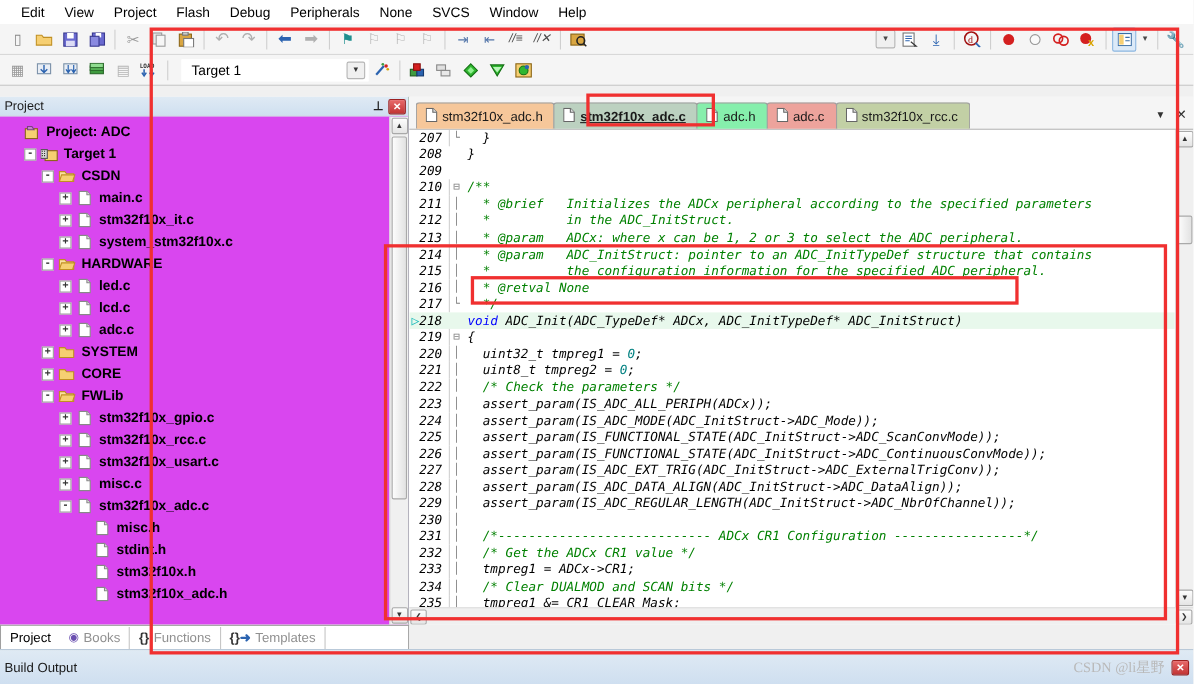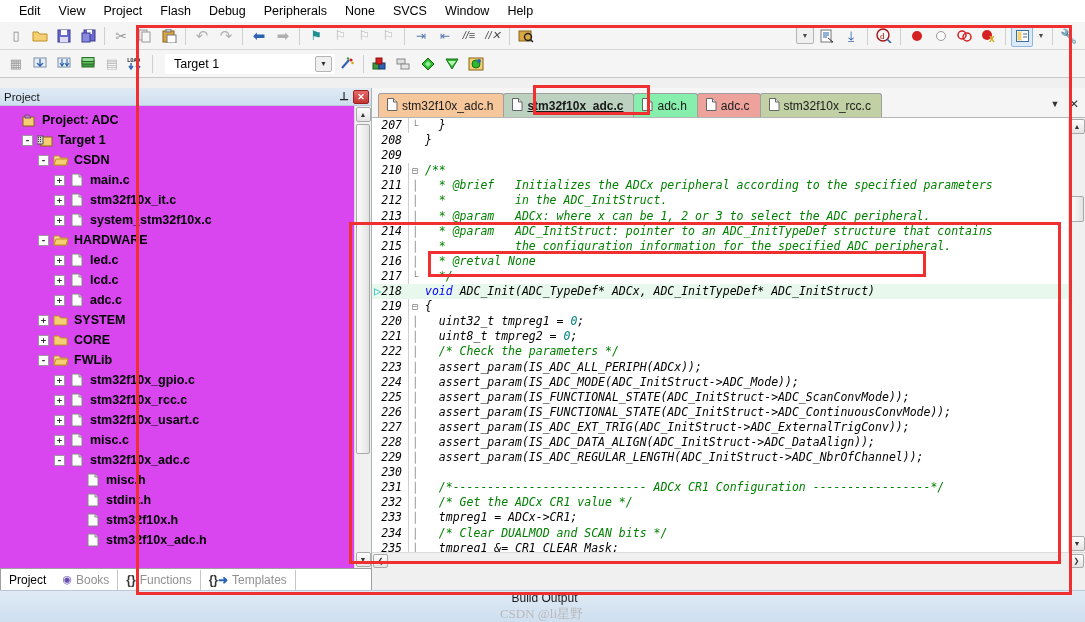--- a/index.html
+++ b/index.html
@@ -204,21 +204,21 @@
   .bottom-left-strip{
     width:372px; height:22px; background:#fff;
     border:1px solid #9f9f9f; border-bottom:none;
     display:flex; align-items:center;
   }
   .statusbar{
     position:absolute; left:0; bottom:0; width:1085px; height:32px;
     background:linear-gradient(#dfeaf4,#cfdff0);
     border-top:1px solid #b9c9d9;
     display:flex; align-items:center; padding-left:4px;
-    font-size:12px; color:#1a1a1a;flex-direction:column;
+    font-size:12px; color:#1a1a1a;
   }
   .statusbar .spacer{ flex:1; }
   .watermark{
     color:#b9b9b9; font-size:13px; margin-right:6px;
     font-family:Liberation Serif, serif;
   }
   .wm-close{
     width:16px; height:14px; margin-right:4px;
     background:linear-gradient(#e86a6a,#c23434);
     color:#fff; font-size:9px; font-weight:bold;

